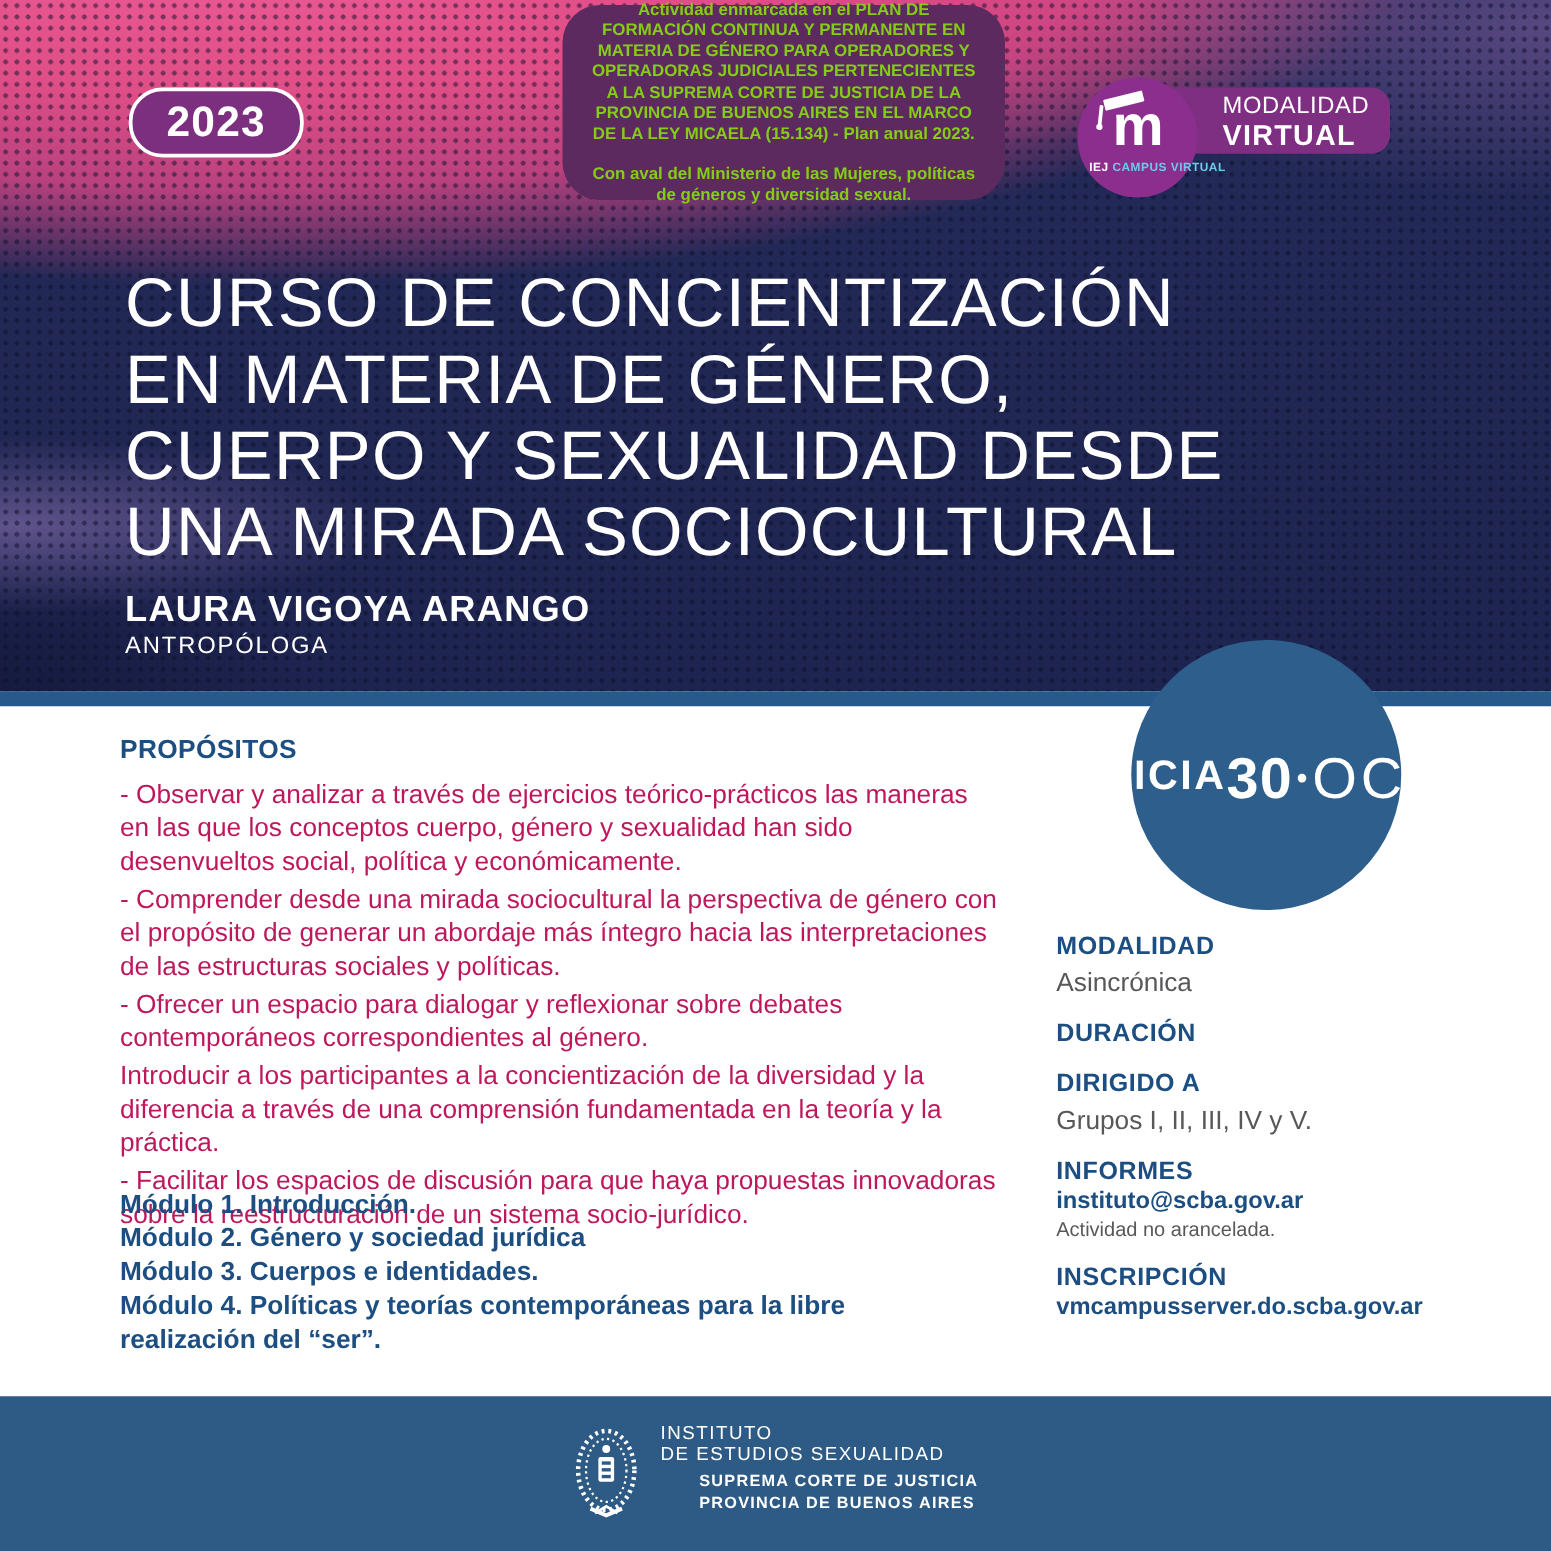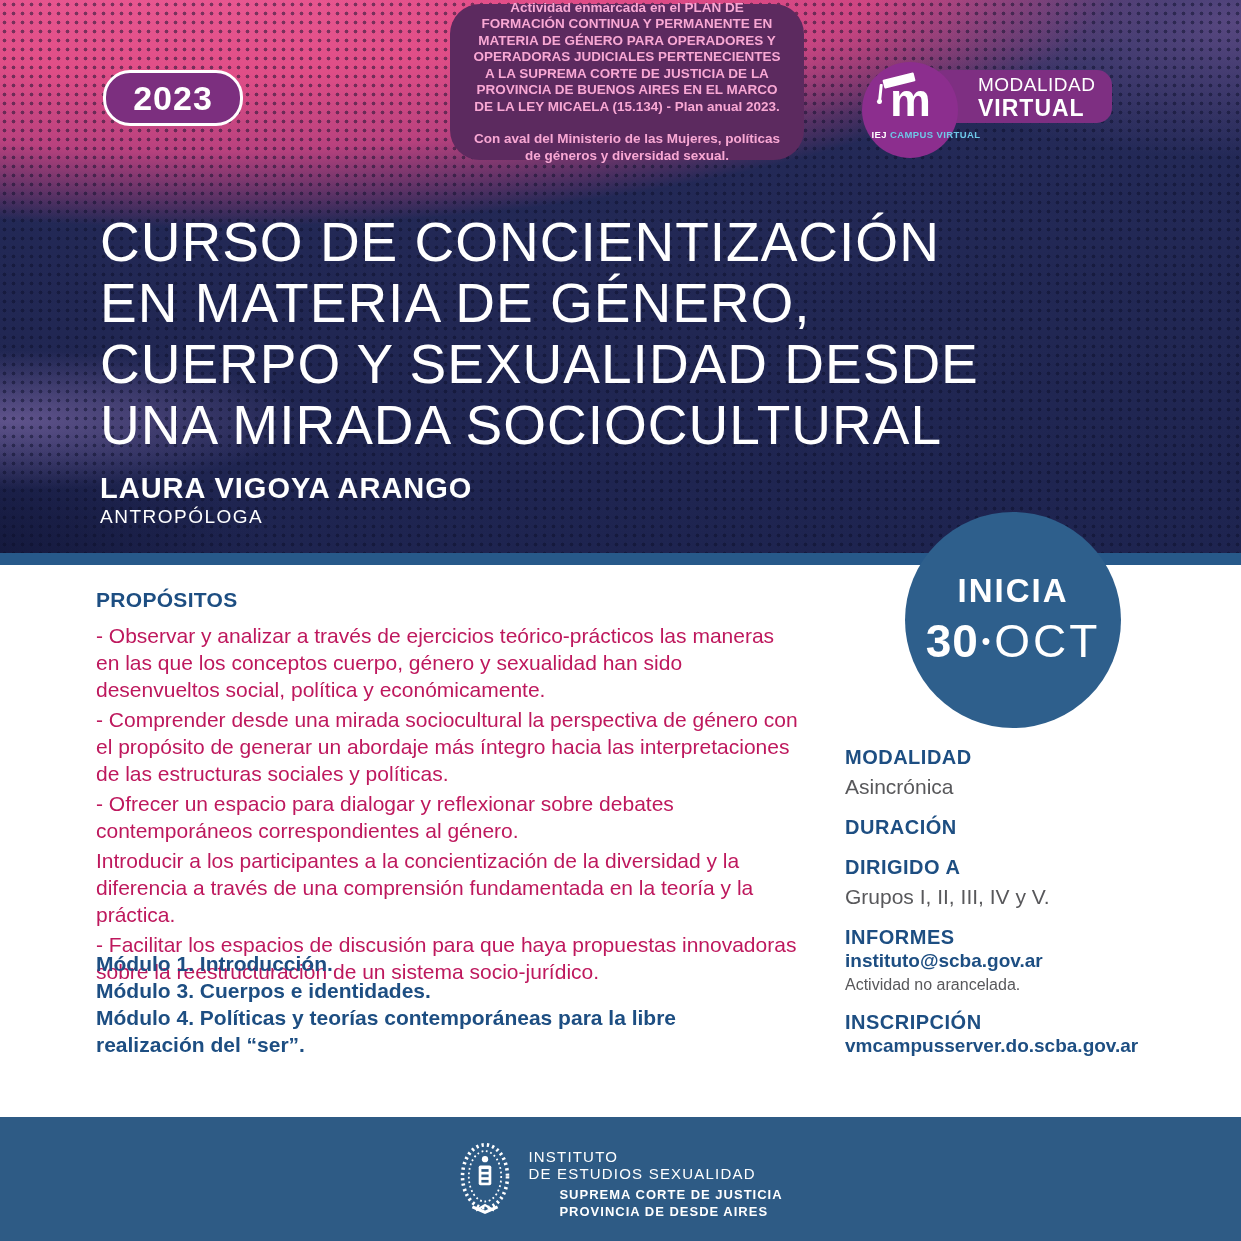--- a/index.html
+++ b/index.html
@@ -31,21 +31,21 @@
     position:absolute; left:103px; top:70px; width:140px; height:56px;
     background:#7c2f7f; border:3px solid #ffffff; border-radius:27px;
     display:flex; align-items:center; justify-content:center;
     color:#ffffff; font-size:34px; font-weight:bold; letter-spacing:1px;
   }
 
   .plan-box {
     position:absolute; left:450px; top:4px; width:354px; height:156px;
     background:#5c2a5f; border-radius:30px;
     display:flex; flex-direction:column; align-items:center; justify-content:center;
-    padding:10px 18px; text-align:center; color:#f9a8d4;gap:14px;
+    padding:10px 18px; text-align:center; color:#84cc16;gap:14px;
   }
   .plan-box .main { font-size:13.5px; font-weight:bold; line-height:16.5px; }
   .plan-box .aval { font-size:13.5px; font-weight:bold; line-height:16.5px; margin-top:2px; }
 
   .modality-pill {
     position:absolute; left:930px; top:70px; width:182px; height:53px;
     background:#7e2f82; border-radius:15px; z-index:1;
     display:flex; flex-direction:column; justify-content:center; padding-left:48px;
     color:#ffffff;
   }
@@ -72,21 +72,21 @@
 
   .speaker-name { position:absolute; left:100px; top:472px; color:#ffffff; font-size:29px; font-weight:bold; letter-spacing:1px; }
   .speaker-role { position:absolute; left:100px; top:506px; color:#ffffff; font-size:19px; letter-spacing:1.5px; }
 
   .strip { position:absolute; top:553px; left:0; width:1241px; height:12px; background:#27598a; }
 
   
   .start-circle {
     position:absolute; left:905px; top:512px; width:216px; height:216px; border-radius:50%;
     background:#2e5f8c; z-index:3; color:#ffffff;
-    display:flex; flex-direction:column; align-items:center; justify-content:center;
+    display:flex; flex-direction:row; align-items:center; justify-content:center;
   }
   .start-circle .lab { font-size:33px; font-weight:bold; letter-spacing:2px; }
   .start-circle .date { font-size:46px; margin-top:4px; letter-spacing:1px; }
   .start-circle .date .day { font-weight:bold; }
   .start-circle .date .sep { font-size:24px; vertical-align:8px; font-weight:bold; margin:0 3px; }
   .start-circle .date .month { font-weight:normal; letter-spacing:3px; }
 
   
   .purposes { position:absolute; left:96px; top:588px; width:705px; }
   .purposes h2 { color:#1d4e82; font-size:21px; font-weight:bold; letter-spacing:0.3px; margin-bottom:10px; }
@@ -102,21 +102,21 @@
   .block .bval { color:#58585b; font-size:21px; }
   .block .bemail, .block .burl { color:#1d4e82; font-size:19px; font-weight:bold; text-decoration:none; display:inline-block; margin-top:-1px; }
   .block .bnote { color:#58585b; font-size:16px; margin-top:4px; }
   .block.tight .blab { margin-bottom:2px; }
 
   
   .footer {
     position:absolute; top:1117px; left:0; width:1241px; height:124px; background:#2e5b85;
     display:flex; align-items:center; justify-content:center;
   }
-  .logo-row { display:flex; align-items:flex-end; gap:16px; }
+  .logo-row { display:flex; align-items:flex-start; gap:16px; }
   .crest { width:54px; height:82px; }
   .footer-text { color:#ffffff; }
   .footer-text .l1 { font-size:15px; letter-spacing:1.2px; line-height:17px; }
   .footer-text .l2 { font-size:15px; letter-spacing:1.2px; line-height:17px; margin-bottom:4px; }
   .footer-text .l3, .footer-text .l4 { font-size:13px; font-weight:bold; letter-spacing:1px; line-height:17px;margin-left:31px; }
 </style>
 </head>
 <body>
 
 <div class="poster">
@@ -174,20 +174,21 @@
     <h2>PROPÓSITOS</h2>
     <p>- Observar y analizar a través de ejercicios teórico-prácticos las maneras en las que los conceptos cuerpo, género y sexualidad han sido desenvueltos social, política y económicamente.</p>
     <p>- Comprender desde una mirada sociocultural la perspectiva de género con el propósito de generar un abordaje más íntegro hacia las interpretaciones de las estructuras sociales y políticas.</p>
     <p>- Ofrecer un espacio para dialogar y reflexionar sobre debates contemporáneos correspondientes al género.</p>
     <p>Introducir a los participantes a la concientización de la diversidad y la diferencia a través de una comprensión fundamentada en la teoría y la práctica.</p>
     <p>- Facilitar los espacios de discusión para que haya propuestas innovadoras sobre la reestructuración de un sistema socio-jurídico.</p>
   </div>
 
   <div class="modules">
     <p>Módulo 1. Introducción.</p>
+    <p>Módulo 2. Género y sociedad jurídica</p>
     <p>Módulo 3. Cuerpos e identidades.</p>
     <p>Módulo 4. Políticas y teorías contemporáneas para la libre realización del “ser”.</p>
   </div>
 
   <div class="details">
     <div class="block">
       <div class="blab">MODALIDAD</div>
       <div class="bval">Asincrónica</div>
     </div>
     <div class="block">
@@ -218,18 +219,18 @@
         <rect x="26" y="40" width="8" height="3" fill="#2e5b85"></rect>
         <rect x="26" y="46" width="8" height="3" fill="#2e5b85"></rect>
         <circle cx="30" cy="23" r="3.5" fill="#ffffff"></circle>
         <path d="M16 76 L30 82 L44 76" stroke="#ffffff" stroke-width="3.5" fill="none"></path>
         <path d="M20 80 L30 74 L40 80" stroke="#ffffff" stroke-width="2.5" fill="none"></path>
       </svg>
       <div class="footer-text">
         <div class="l1">INSTITUTO</div>
         <div class="l2">DE ESTUDIOS SEXUALIDAD</div>
         <div class="l3">SUPREMA CORTE DE JUSTICIA</div>
-        <div class="l4">PROVINCIA DE DESDE AIRES</div>
+        <div class="l4">PROVINCIA DE BUENOS AIRES</div>
       </div>
     </div>
   </div>
 
 </div>
 
 </body></html>

